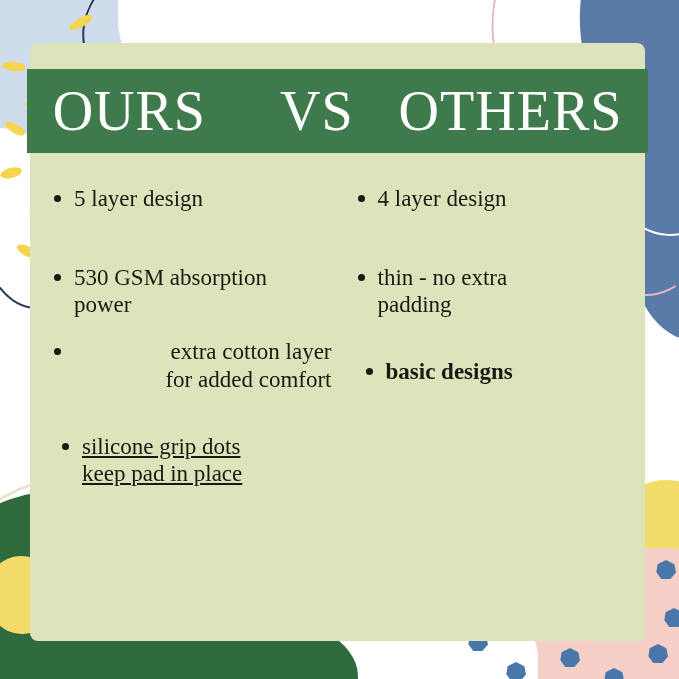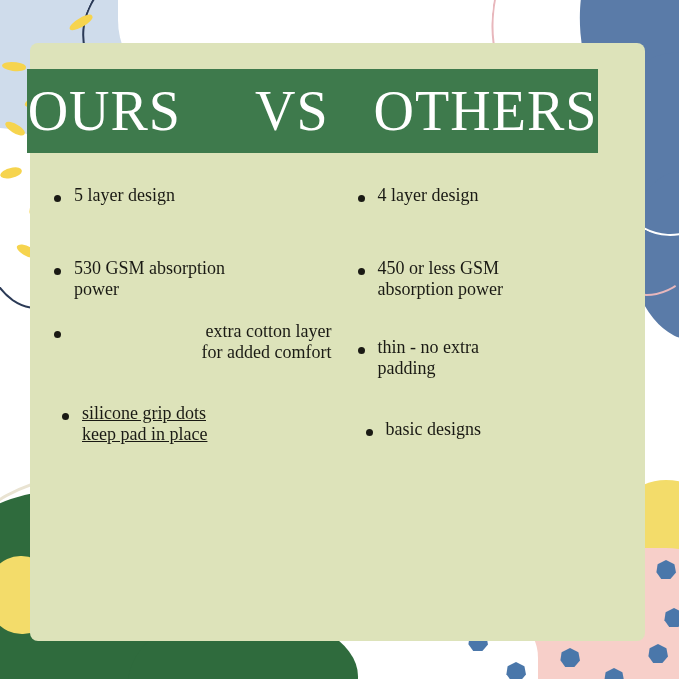--- a/index.html
+++ b/index.html
@@ -260,21 +260,21 @@
     width: 615px;
     height: 598px;
     background: #dde3ba;
     border-radius: 8px;
   }
 
   .header-band {
     position: absolute;
     left: -3px;
     top: 26px;
-    width: 571px;
+    width: 621px;
     height: 84px;
     background: #3e7a4c;
     display: flex;
     align-items: center;
     justify-content: center;
   }
   .header-title {
     color: #ffffff;
     font-size: 56px;
     letter-spacing: 1px;
@@ -300,21 +300,21 @@
   .col-right { padding-left: 16px;  padding-right: 10px; }
 
   ul.items {
     list-style: none;
     margin: 0;
     padding: 0;
   }
   ul.items li {
     position: relative;
     color: #1a1a14;
-    font-size: 18px;
+    font-size: 23px;
     line-height: 1.18;
     white-space: pre-line;
     font-family: "Liberation Serif", "DejaVu Serif", serif;
   }
   ul.items li .bullet {
     position: absolute;
     left: 0;
     top: 10px;
     width: 7px;
     height: 7px;
@@ -398,23 +398,21 @@
             <li style="margin-bottom: 40px; margin-top: 0px; margin-left: 0px; text-align: right;"><span class="bullet"></span><span class="txt">extra cotton layer
 for added comfort</span></li>
             <li style="margin-bottom: 38px; margin-top: 0px; margin-left: 8px; text-decoration: underline;"><span class="bullet"></span><span class="txt">silicone grip dots
 keep pad in place</span></li>
           </ul>
       </div>
 
       <div class="col col-right">
         <ul class="items" id="others-list">
             <li style="margin-bottom: 52px; margin-left: 0px;"><span class="bullet"></span><span class="txt">4  layer design</span></li>
-            <li style="margin-bottom: 36px; margin-top: 0px; margin-left: 0px;"><span class="bullet"></span><span class="txt">450 or less GSM
-absorption power</span></li>
             <li style="margin-bottom: 40px; margin-top: 0px; margin-left: 0px;"><span class="bullet"></span><span class="txt">thin - no extra
 padding</span></li>
-            <li style="margin-bottom: 0px; margin-top: 12px; margin-left: 8px;"><span class="bullet"></span><span class="txt">basic designs</span></li>
+            <li style="margin-bottom: 0px; margin-top: 12px; margin-left: 8px; font-weight: bold;"><span class="bullet"></span><span class="txt">basic designs</span></li>
           </ul>
       </div>
 
     </div>
   </div>
 </div>
 
 </body></html>

